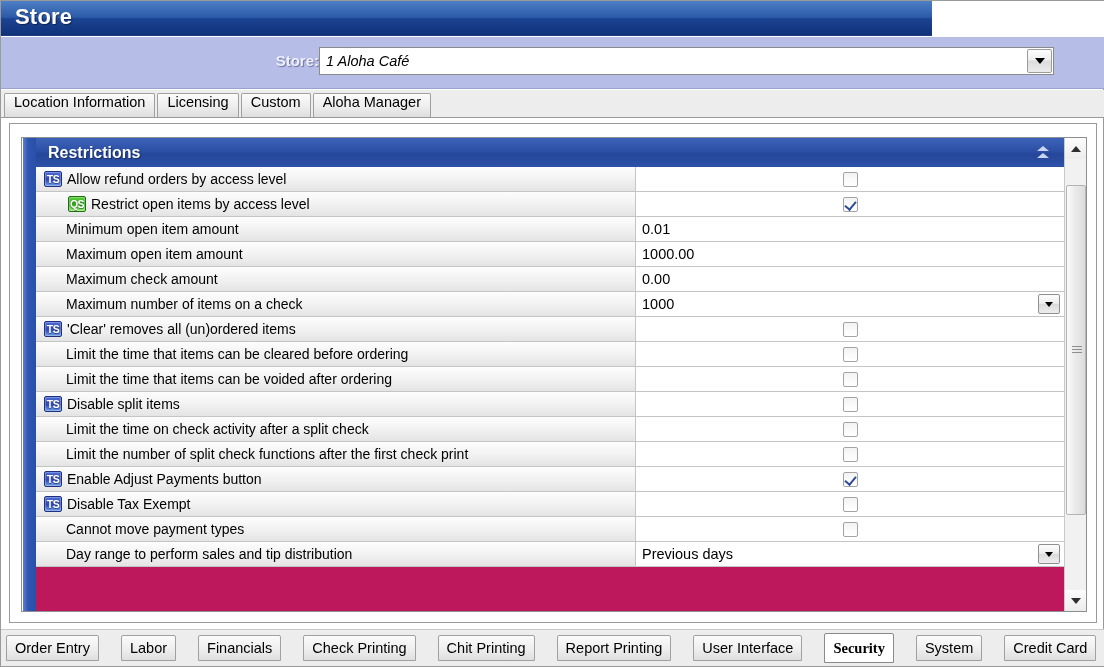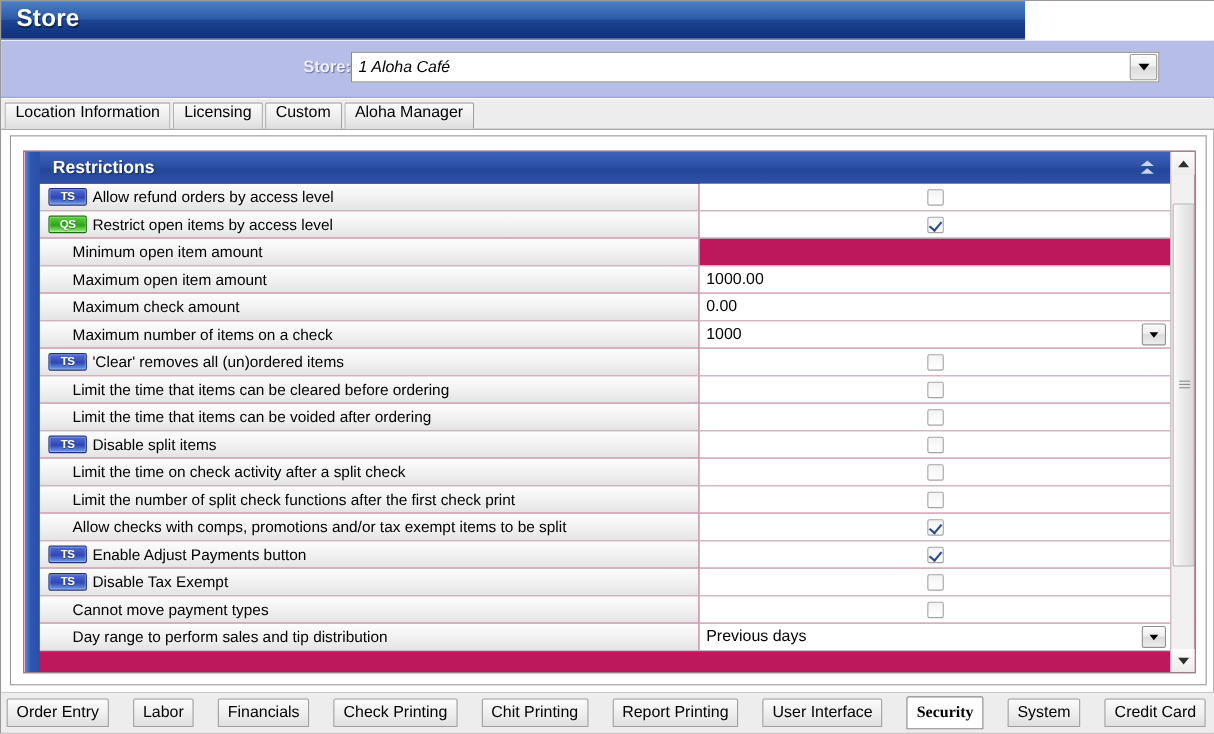--- a/index.html
+++ b/index.html
@@ -185,40 +185,41 @@
     background: #ffffff;
     display: flex; align-items: center;
     padding-left: 6px;
     font-size: 14.5px; color: #000000;
     position: relative;
   }
   .cell-value.center { justify-content: center; padding-left: 0; }
 
   
   .badge {
-    width: 35px; height: 16px;
+    width: 18px; height: 16px;
     flex: 0 0 auto;
     margin-right: 5px;
     border-radius: 2px;
     display: flex; align-items: center; justify-content: center;
     font-size: 10.5px; font-weight: bold;
     color: #ffffff;
     font-family: "Liberation Sans", sans-serif;
     letter-spacing: -.5px;
     text-shadow: 0 1px 0 rgba(0,0,0,.35);
   }
   .badge.ts {
     background: linear-gradient(to bottom, #4f6fd6 0%, #2f46b4 55%, #6f9fe8 100%);
     border: 1px solid #22307f;
     box-shadow: inset 0 0 0 1px rgba(255,255,255,.25);
   }
   .badge.qs {
     background: linear-gradient(to bottom, #5ed03f 0%, #2da417 55%, #9ced7e 100%);
     border: 1px solid #1d6e10;
     box-shadow: inset 0 0 0 1px rgba(255,255,255,.25);
+    margin-left: 24px;
   }
   .badge-spacer { width: 22px; flex: 0 0 22px; }
 
   
   .chk {
     width: 15px; height: 15px;
     border: 1px solid #a3a3a3;
     border-radius: 2px;
     background: linear-gradient(to bottom, #f3f3f3 0%, #fbfbfb 60%, #ffffff 100%);
     display: flex; align-items: center; justify-content: center;
@@ -397,20 +398,23 @@
               </div>
               <div class="cell-value center">
                 <span class="chk checked"></span>
               </div>
             </div>
             <div class="row">
               <div class="cell-label">
                 <span class="badge-spacer"></span>
                 <span>Minimum open item amount</span>
               </div>
+              <div class="cell-value">
+                <span>0.01</span>
+              </div>
             </div>
             <div class="row">
               <div class="cell-label">
                 <span class="badge-spacer"></span>
                 <span>Maximum open item amount</span>
               </div>
               <div class="cell-value">
                 <span>1000.00</span>
               </div>
             </div>
@@ -484,29 +488,20 @@
               <div class="cell-label">
                 <span class="badge-spacer"></span>
                 <span>Limit the number of split check functions after the first check print</span>
               </div>
               <div class="cell-value center">
                 <span class="chk"></span>
               </div>
             </div>
             <div class="row">
               <div class="cell-label">
-                <span class="badge-spacer"></span>
-                <span>Allow checks with comps, promotions and/or tax exempt items to be split</span>
-              </div>
-              <div class="cell-value center">
-                <span class="chk checked"></span>
-              </div>
-            </div>
-            <div class="row">
-              <div class="cell-label">
                 <span class="badge ts">TS</span>
                 <span>Enable Adjust Payments button</span>
               </div>
               <div class="cell-value center">
                 <span class="chk checked"></span>
               </div>
             </div>
             <div class="row">
               <div class="cell-label">
                 <span class="badge ts">TS</span>

